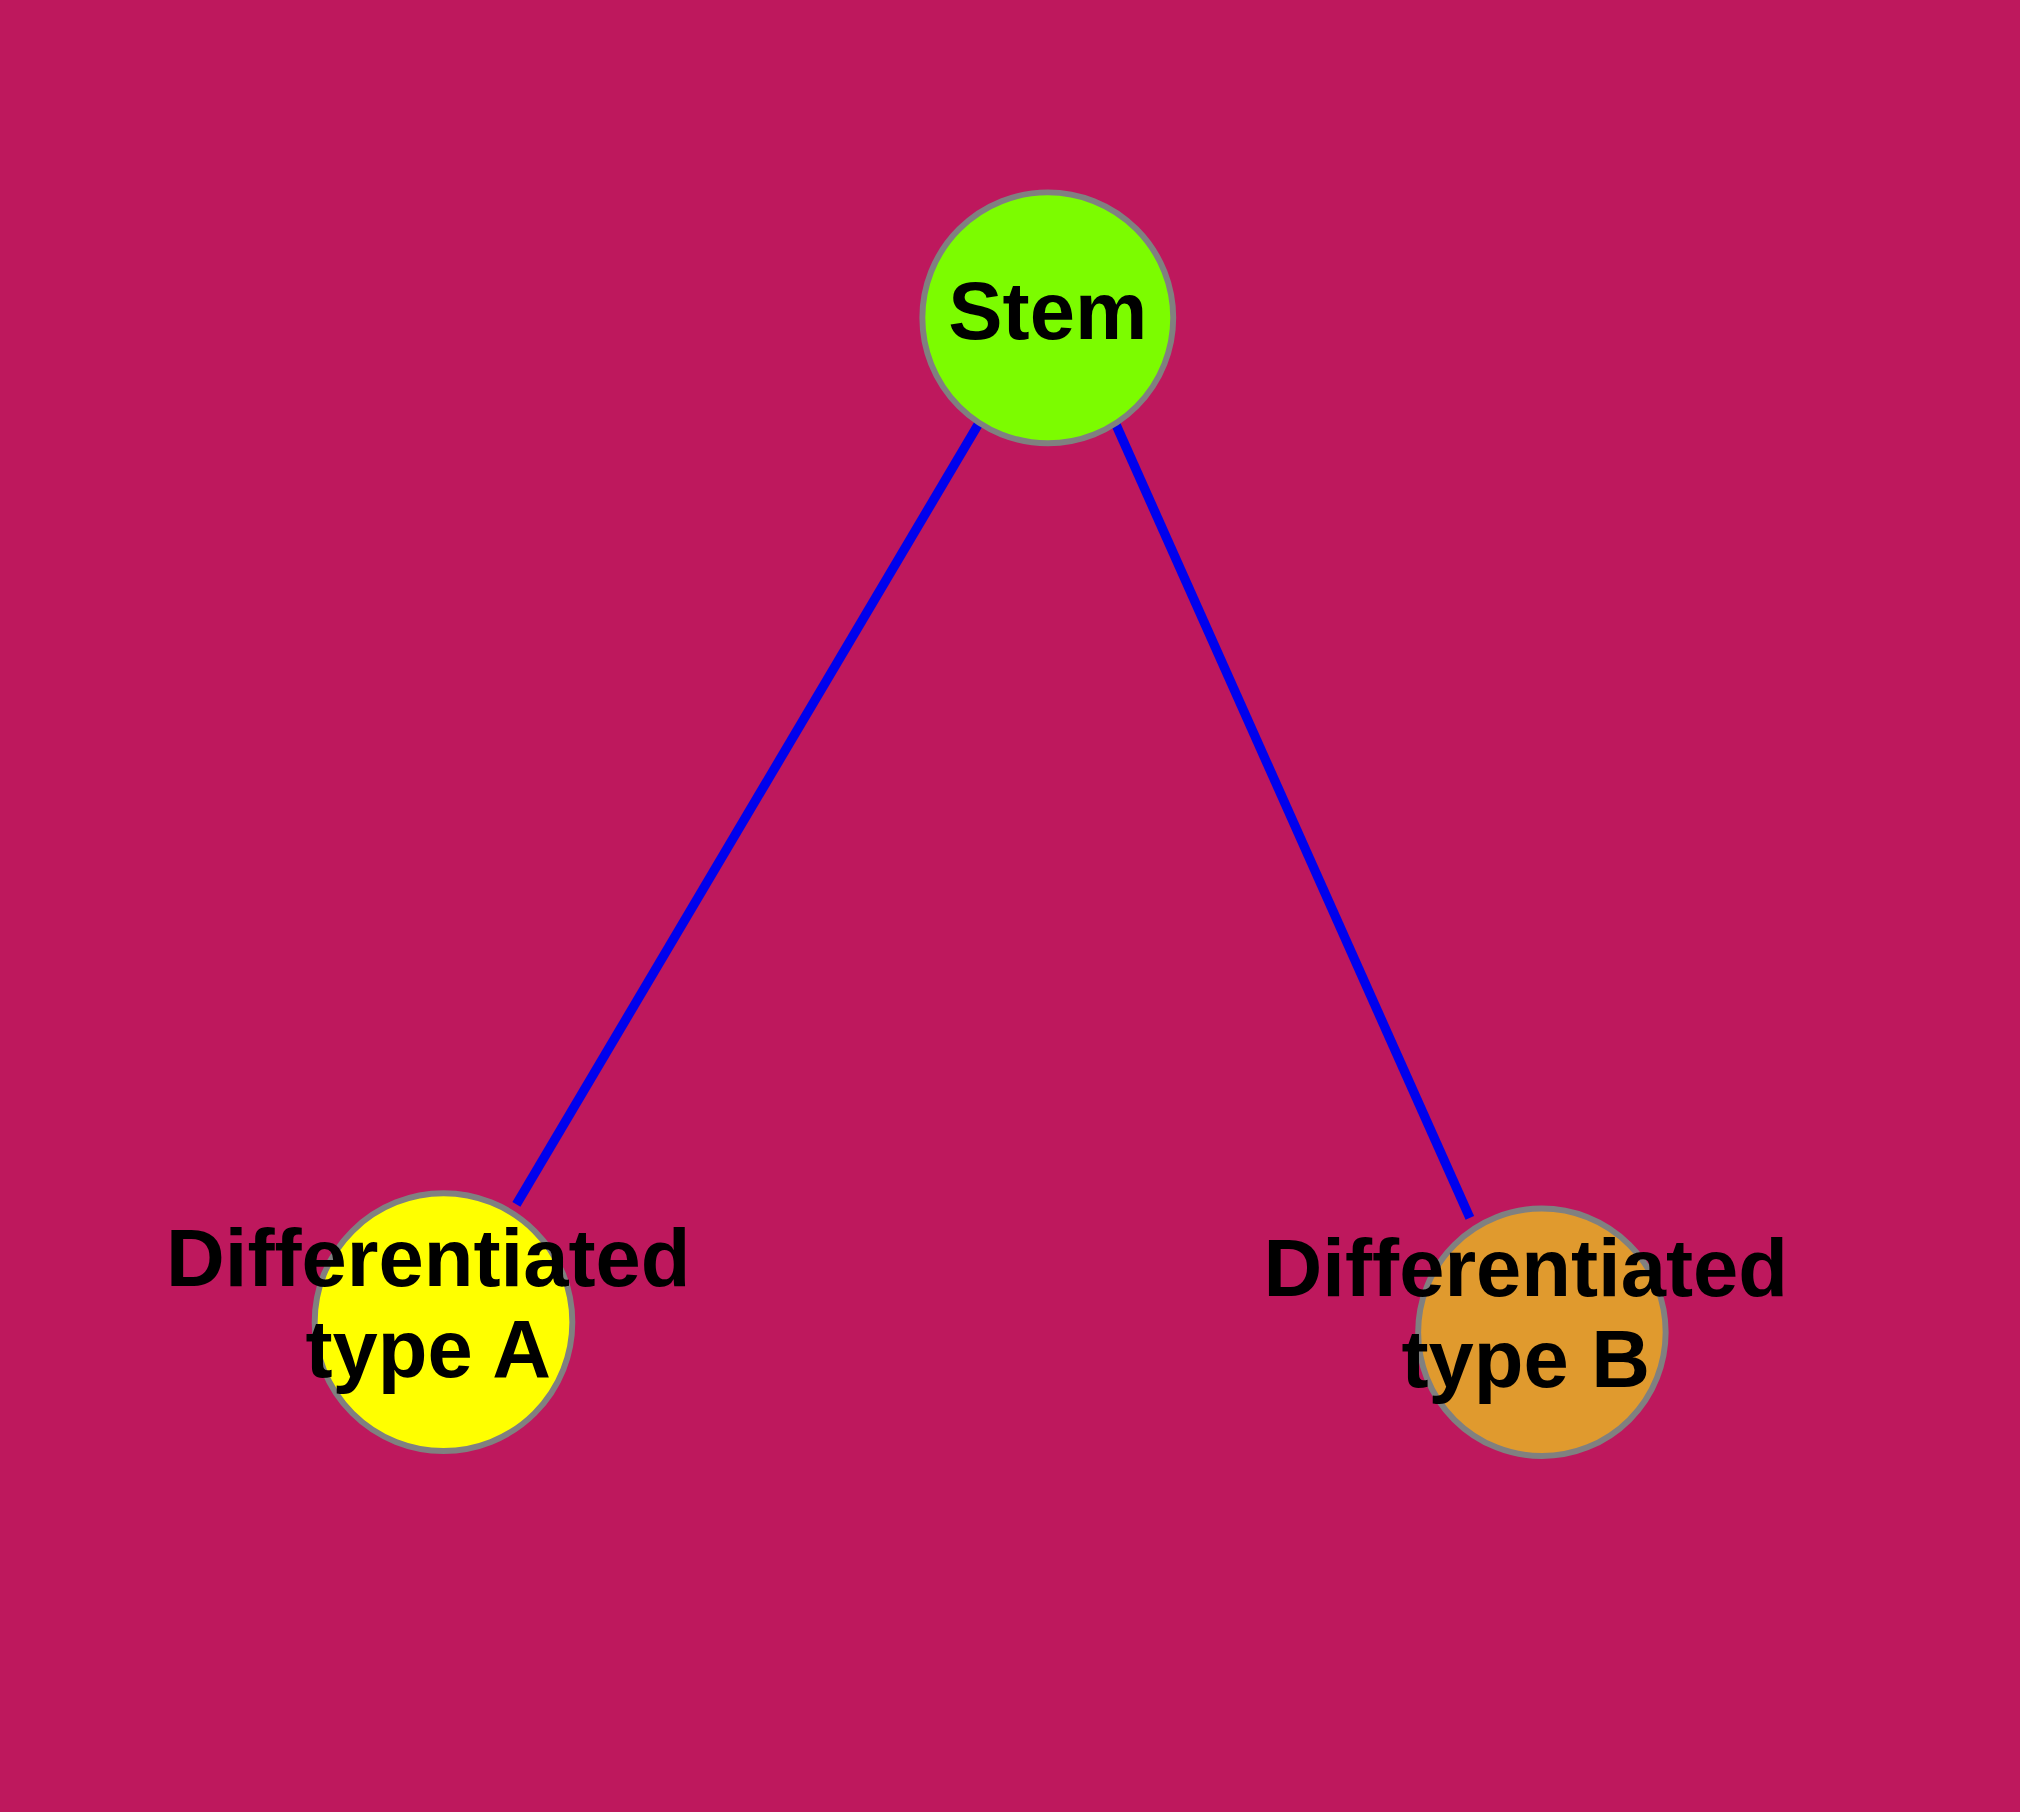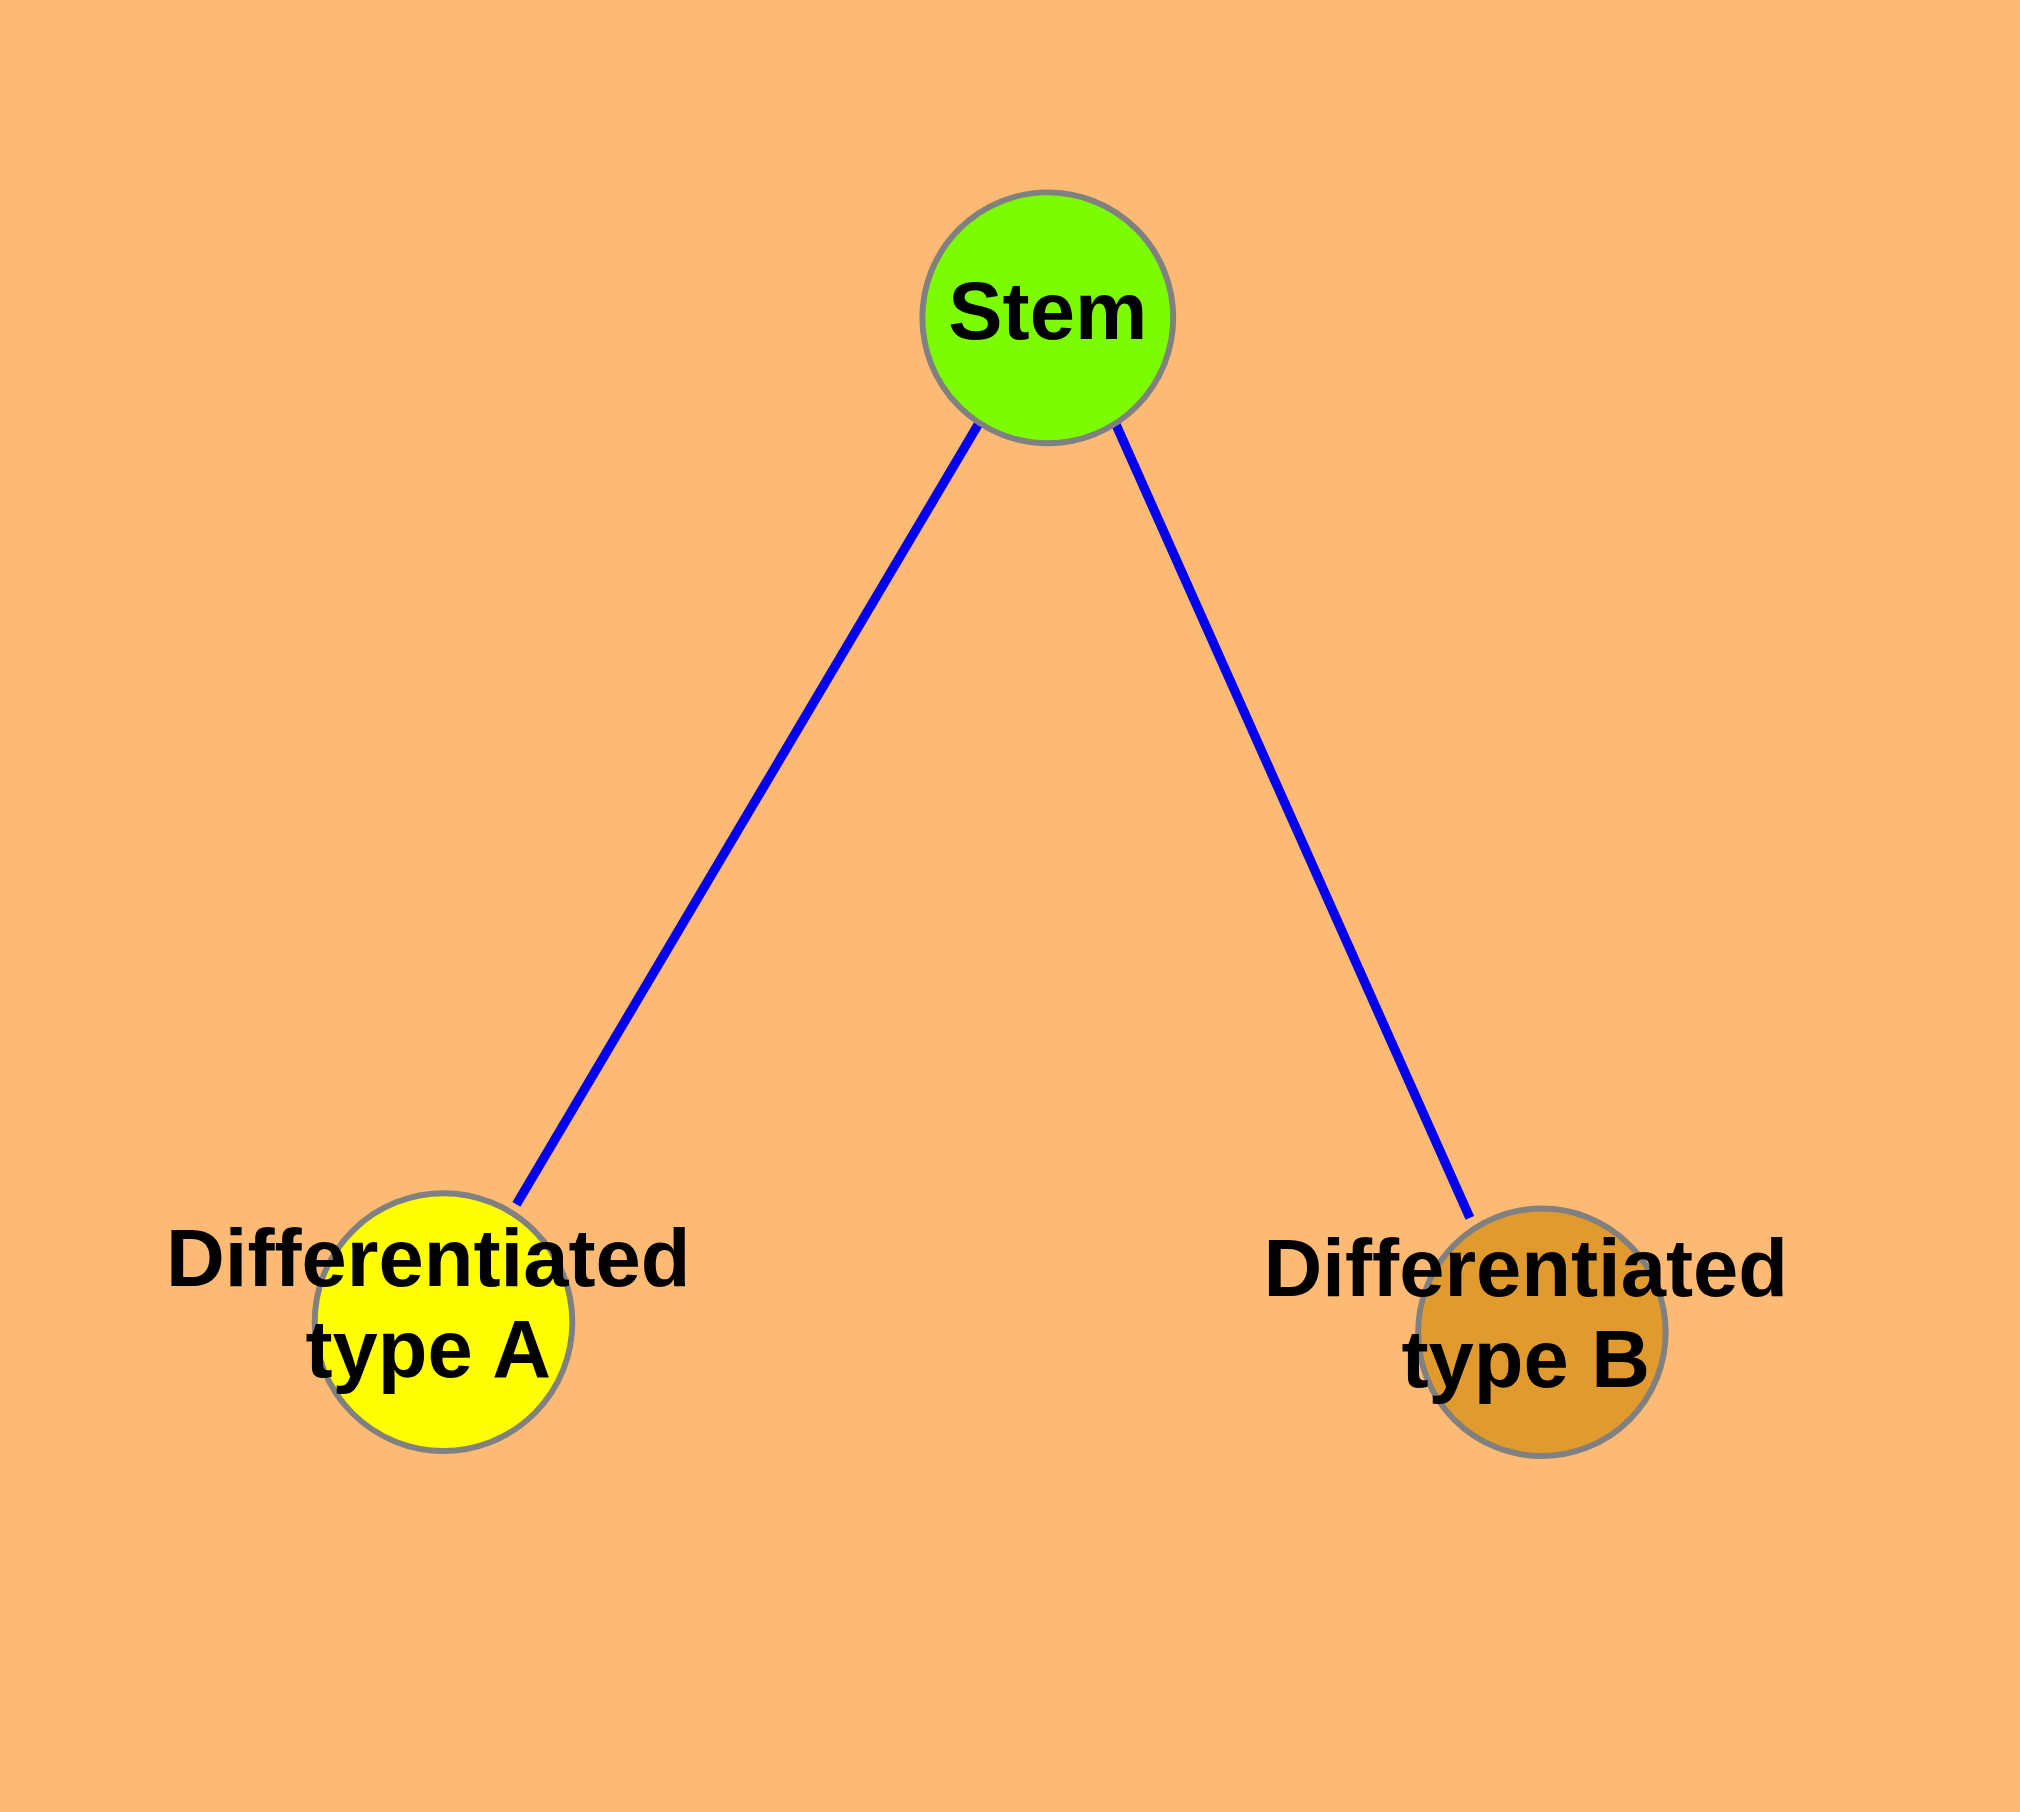--- a/index.html
+++ b/index.html
@@ -29,21 +29,21 @@
     text-anchor: middle;
     dominant-baseline: middle;
   }
   .edge-line {
     stroke-linecap: butt;
   }
 </style>
 </head>
 <body>
 
-<div id="canvas" style="width: 2021px; height: 1812px; background: #fdba74;">
+<div id="canvas" style="width: 2021px; height: 1812px; background: #be185d;">
   <svg id="graph-svg" viewBox="0 0 2384 2138" xmlns="http://www.w3.org/2000/svg">
     <g id="edges-layer">
         <line x1="1155" y1="499" x2="609" y2="1421" stroke="#0000ee" stroke-width="11" class="edge-line"></line>
         <line x1="1316" y1="500" x2="1734" y2="1437" stroke="#0000ee" stroke-width="11" class="edge-line"></line>
       </g>
     <g id="nodes-layer">
         <circle cx="1236" cy="375" r="148" fill="#7cfc00" stroke="#808080" stroke-width="7"></circle>
         <circle cx="523" cy="1560" r="152" fill="#ffff00" stroke="#808080" stroke-width="7"></circle>
         <circle cx="1819" cy="1572" r="146" fill="#e09a2e" stroke="#808080" stroke-width="7"></circle>
       </g>

